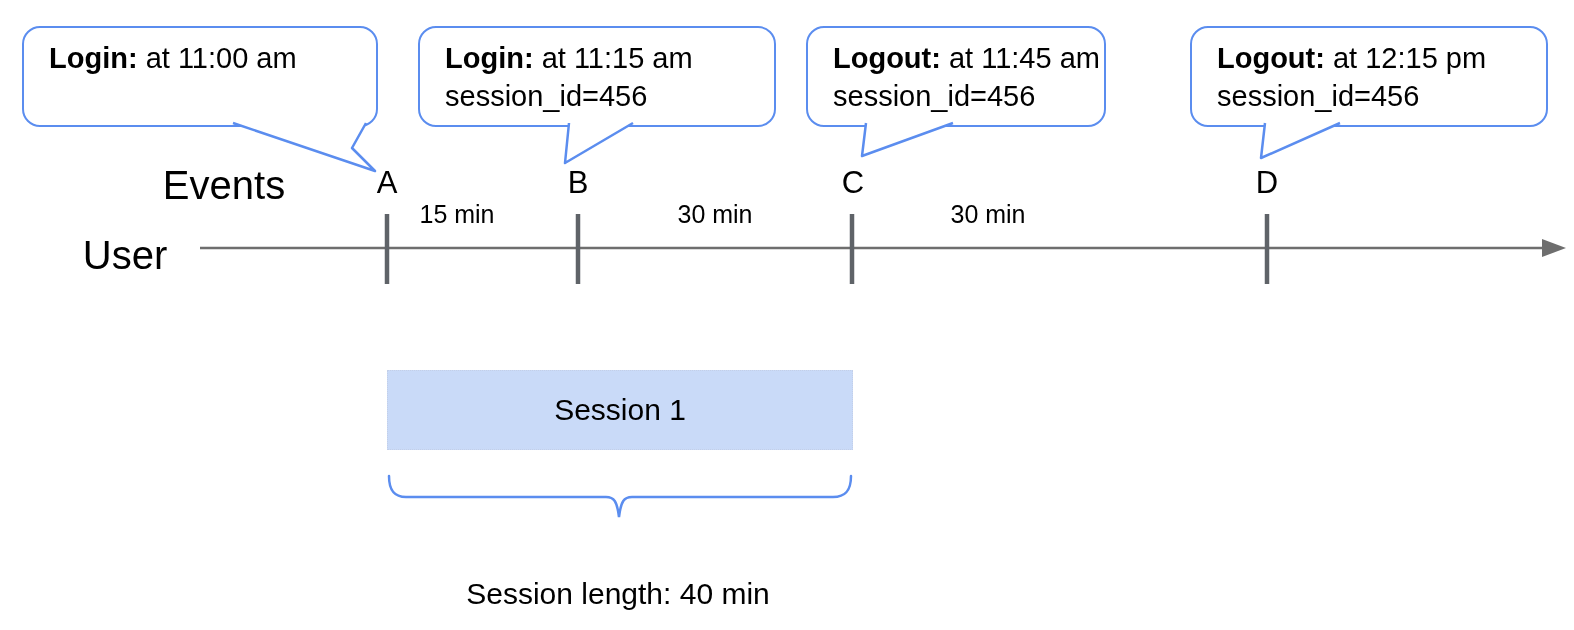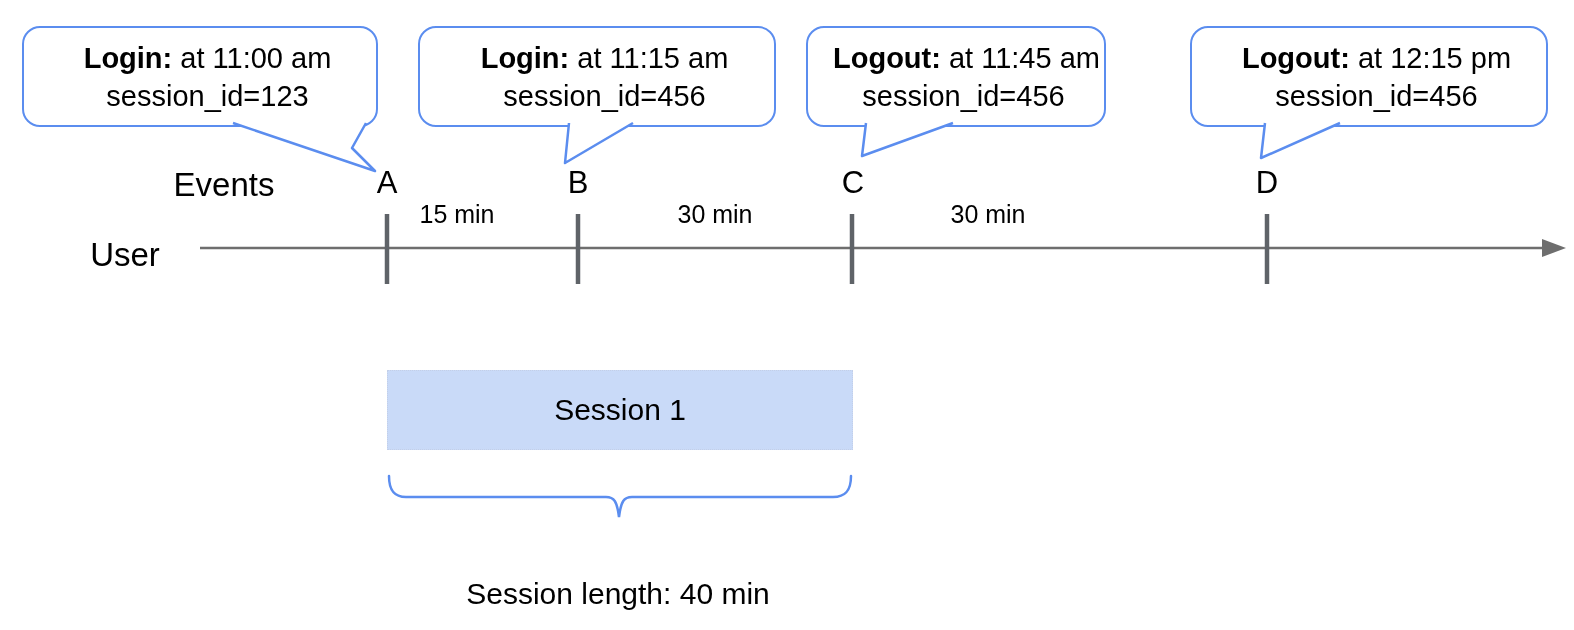--- a/index.html
+++ b/index.html
@@ -1,36 +1,36 @@
 <!DOCTYPE html>
 <html><head>
 <meta charset="utf-8">
 <style>
   html,body{margin:0;padding:0;background:#ffffff;}
   .canvas{
     position:relative;width:1574px;height:630px;background:#ffffff;overflow:hidden;
-    font-family:"Liberation Sans","DejaVu Sans",sans-serif;color:#000;text-align:center;
+    font-family:"Liberation Sans","DejaVu Sans",sans-serif;color:#000;
   }
   
   .callout{
     position:absolute;top:26px;height:101px;box-sizing:border-box;
     background:#fff;border:2.5px solid #5b8def;border-radius:18px;
     padding:11px 10px 0 25px;font-size:29px;line-height:38px;white-space:nowrap;
     z-index:1;
   }
   .callout b{font-weight:bold;}
   .co-a{left:22px;width:356px;}
   .co-b{left:418px;width:358px;}
   .co-c{left:806px;width:300px;}
   .co-d{left:1190px;width:358px;}
   
   .lines{position:absolute;left:0;top:0;z-index:2;pointer-events:none;}
   
   .lbl{position:absolute;transform:translateX(-50%);white-space:nowrap;z-index:3;}
-  .axis-name{font-size:33px;line-height:38px;}
+  .axis-name{font-size:40px;line-height:38px;}
   .evt-letter{font-size:31px;line-height:32px;}
   .interval{font-size:25px;line-height:30px;}
   .caption{font-size:30px;line-height:38px;}
   .events-label{left:224px;top:166px;}
   .user-label{left:125px;top:236px;}
   .evt-a{left:387px;top:167px;}
   .evt-b{left:578px;top:167px;}
   .evt-c{left:853px;top:167px;}
   .evt-d{left:1267px;top:167px;}
   .int-1{left:457px;top:199px;}
@@ -45,21 +45,20 @@
     font-size:30px;z-index:1;
   }
 </style>
 </head>
 <body>
 
 <div class="canvas">
 
   <div class="callout co-a">
     <div><b>Login:</b><span> at 11:00 am</span></div>
-    <div>session_id=123</div>
   </div>
   <div class="callout co-b">
     <div><b>Login:</b><span> at 11:15 am</span></div>
     <div>session_id=456</div>
   </div>
   <div class="callout co-c">
     <div><b>Logout:</b><span> at 11:45 am</span></div>
     <div>session_id=456</div>
   </div>
   <div class="callout co-d">

